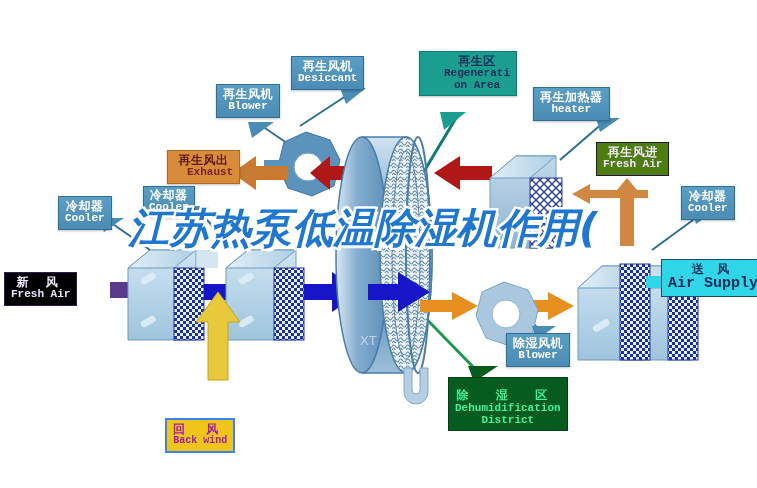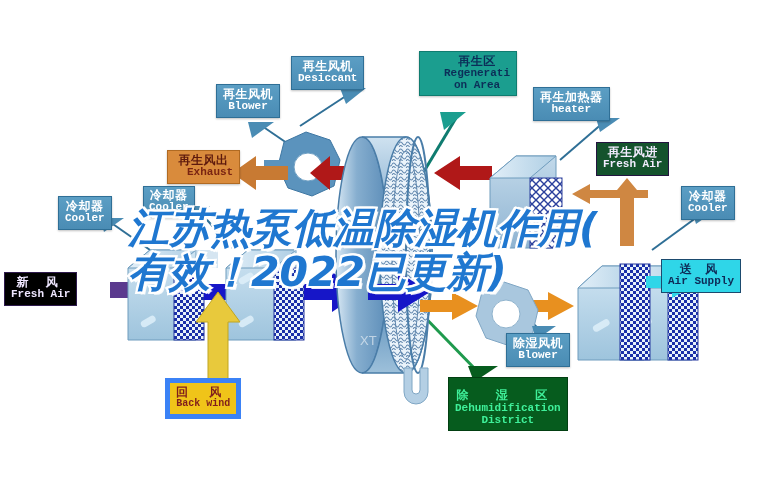--- a/index.html
+++ b/index.html
@@ -49,45 +49,45 @@
 
   
   .c-purple{
     background:#000000;border:1px solid #2e1a4d;color:#d7c9ee;
   }
   .c-purple .cn{font-size:12px;color:#efe7ff;letter-spacing:7px;}
   .c-purple .en{font-size:11px;color:#efe7ff;}
 
   
   .c-purple2{
-    background:#14532d;border:1px solid #241440;color:#e6dbff;
+    background:#4d7c0f;border:1px solid #241440;color:#e6dbff;
   }
   .c-purple2 .cn{font-size:12px;color:#f2ecff;}
   .c-purple2 .en{font-size:11px;color:#f2ecff;}
 
   
   .c-yellow{
-    background:#f0c419;border:5px solid #3b82f6;color:#7f1d1d;
+    background:#f0c419;border:2px solid #3b82f6;color:#a21caf;margin-top:40px;
   }
   .c-yellow .cn{font-size:12px;letter-spacing:9px;}
   .c-yellow .en{font-size:10px;text-align:center;}
 
   
   .c-green{
     background:#065c1e;border:1px solid #023f12;color:#4ef0a0;
   }
   .c-green .cn{font-size:12px;letter-spacing:12px;color:#3ff09a;margin-top:8px;}
   .c-green .en{font-size:11px;color:#3ff09a;line-height:1.1;}
 
   
   .c-cyan{
     background:#2fd6e8;border:1px solid #1b4a6e;color:#12305e;
   }
   .c-cyan .cn{font-size:12px;letter-spacing:5px;color:#0e2a56;}
-  .c-cyan .en{font-size:11px;color:#0e2a56;font-family:Liberation Mono, monospace;}
+  .c-cyan .en{font-size:15px;color:#0e2a56;font-family:Liberation Mono, monospace;}
 
   
   #watermark{
     position:absolute;left:0;top:206px;width:673px;
     z-index:60;text-align:left;pointer-events:none;
   }
   #watermark .wline{
     display:block;
     font-family:"DejaVu Sans","Liberation Sans",sans-serif;
     font-weight:bold;font-style:italic;
@@ -375,16 +375,15 @@
     <span class="en">District</span>
   </div>
 
   <div class="callout c-cyan" style="left:661px;top:259px;">
     <span class="cn">送  风</span>
     <span class="en">Air Supply</span>
   </div>
 
   <div id="watermark">
     <span class="wline">江苏热泵低温除湿机作用(</span>
-    <span class="wline">有效！2022已更新)</span>
   </div>
 
 </div>
 
 </body></html>

